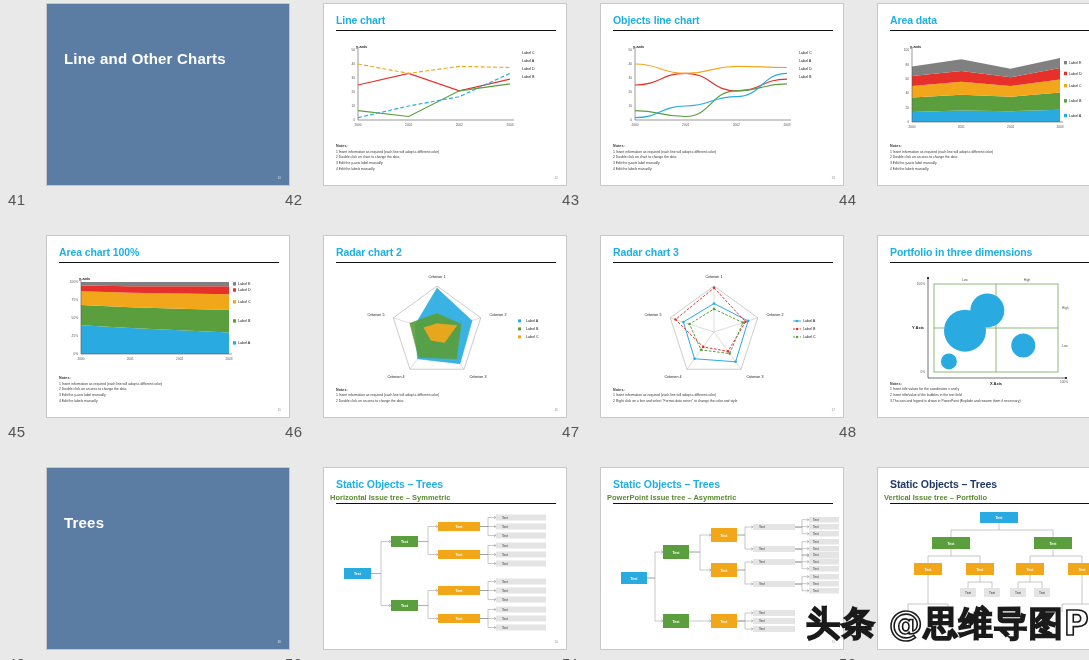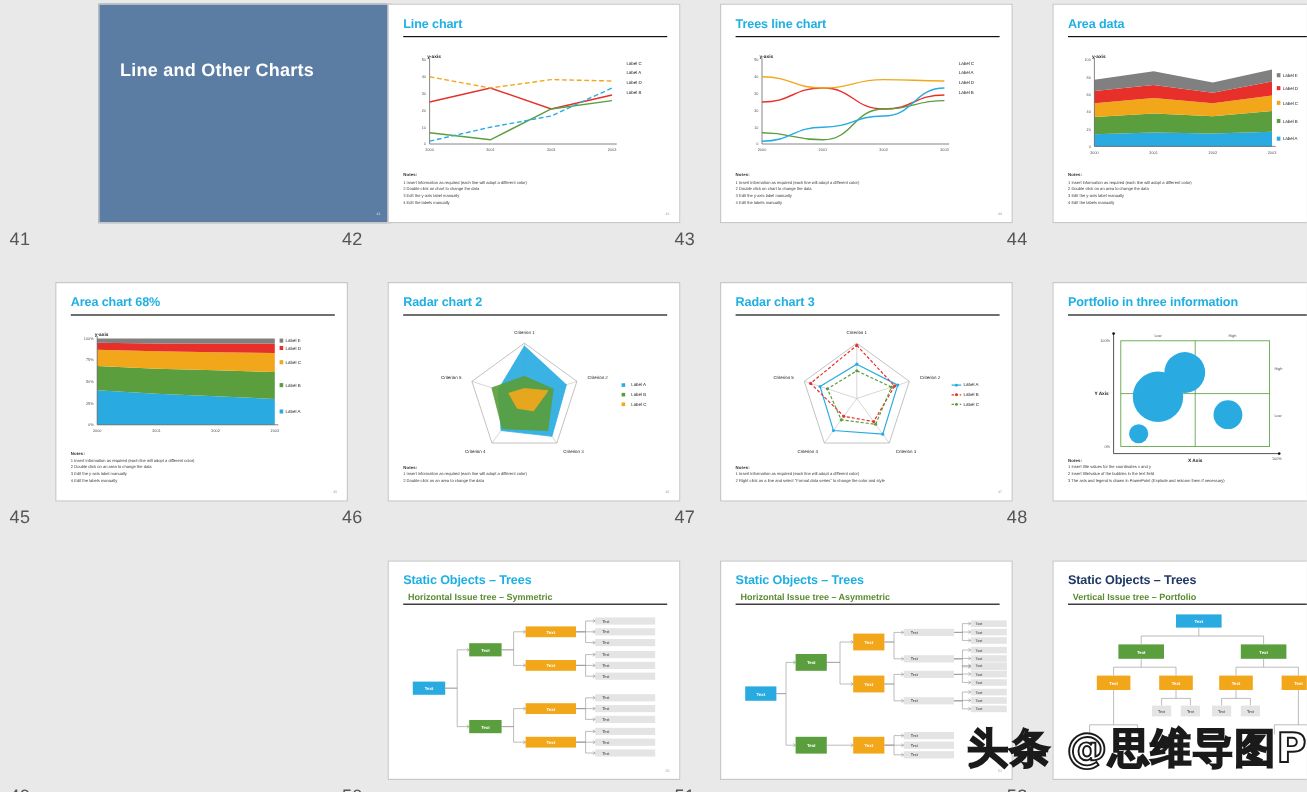--- a/index.html
+++ b/index.html
@@ -25,41 +25,41 @@
     overflow: hidden;
   }
   .slidenum {
     position: absolute;
     left: 0; top: 188px;
     font-size: 15px; color: #555;
     letter-spacing: .3px;
   }
 
   
-  .divider { background: #5b7da3; margin-left: 36px; }
+  .divider { background: #5b7da3; }
   .divider .dtitle {
     position: absolute; left: 17px; top: 46px;
     color: #fff; font-weight: bold; font-size: 15px;
     letter-spacing: .2px;
   }
   .pagemark {
     position: absolute; right: 8px; bottom: 5px;
     font-size: 3px; color: rgba(255,255,255,.75);
   }
   .pagemark.dark { color: #999; }
 
   
   .ctitle {
     position: absolute; left: 12px; top: 10px;
     font-size: 10.5px; font-weight: bold;
     color: #1fb0e3; letter-spacing: -.1px;
   }
   .ctitle.navy { color: #1f3864; }
   .subtitle {
-    position: absolute; left: 16px; top: 25px;
+    position: absolute; left: 6px; top: 25px;
     font-size: 7.5px; font-weight: bold; color: #5a8a2f;
   }
   .rule {
     position: absolute; left: 12px; right: 10px; top: 26px;
     height: 1.4px; background: #111;
   }
   .rule.low { top: 35px; }
 
   
   .notes {
@@ -137,21 +137,21 @@
           <div class="nline">1  Insert information as required (each line will adopt a different color)</div>
           <div class="nline">2  Double click on chart to change the data</div>
           <div class="nline">3  Edit the y-axis label manually</div>
           <div class="nline">4  Edit the labels manually</div>
         </div>
       </div>
       <div class="slidenum">42</div>
     </div>
     <div class="cell">
       <div class="slide">
-        <div class="ctitle">Trees line chart</div>
+        <div class="ctitle">Objects line chart</div>
         <div class="rule"></div>
         <div class="pagemark dark">43</div>
         <svg width="200" height="90" viewBox="0 0 200 90" style="position: absolute; left: 18px; top: 40px;">
           <text x="14" y="4" class="axlabel">y-axis</text>
           <line x1="16" y1="4" x2="16" y2="76" stroke="#555" stroke-width="0.6"></line>
           <line x1="16" y1="76" x2="172" y2="76" stroke="#555" stroke-width="0.6"></line>
           <text x="13" y="77.2" text-anchor="end" class="tick">0</text>
           <text x="13" y="63.2" text-anchor="end" class="tick">10</text>
           <text x="13" y="49.2" text-anchor="end" class="tick">20</text>
           <text x="13" y="35.2" text-anchor="end" class="tick">30</text>
@@ -220,21 +220,21 @@
           <div class="nline">1  Insert information as required (each line will adopt a different color)</div>
           <div class="nline">2  Double click on an area to change the data</div>
           <div class="nline">3  Edit the y-axis label manually</div>
           <div class="nline">4  Edit the labels manually</div>
         </div>
       </div>
       <div class="slidenum">44</div>
     </div>
     <div class="cell">
       <div class="slide">
-        <div class="ctitle">Area chart 68%</div>
+        <div class="ctitle">Area chart 100%</div>
         <div class="rule"></div>
         <div class="pagemark dark">45</div>
         <svg width="200" height="95" viewBox="0 0 200 95" style="position: absolute; left: 16px; top: 40px;">
           <text x="16" y="4" class="axlabel">y-axis</text>
           <path d="M18,49.2 L67.33333333333334,52.08 L116.66666666666667,54.239999999999995 L166,56.4 L166,78 L116.66666666666667,78 L67.33333333333334,78 L18,78 Z" fill="#29abe2"></path>
           <path d="M18,29.04 L67.33333333333334,31.200000000000003 L116.66666666666667,32.64 L166,34.08 L166,56.4 L116.66666666666667,54.239999999999995 L67.33333333333334,52.08 L18,49.2 Z" fill="#5a9e3d"></path>
           <path d="M18,15.36 L67.33333333333334,16.799999999999997 L116.66666666666667,17.520000000000003 L166,18.240000000000002 L166,34.08 L116.66666666666667,32.64 L67.33333333333334,31.200000000000003 L18,29.04 Z" fill="#f2a71b"></path>
           <path d="M18,9.599999999999994 L67.33333333333334,10.319999999999993 L116.66666666666667,10.319999999999993 L166,10.319999999999993 L166,18.240000000000002 L116.66666666666667,17.520000000000003 L67.33333333333334,16.799999999999997 L18,15.36 Z" fill="#e8302a"></path>
           <path d="M18,6 L67.33333333333334,6 L116.66666666666667,6 L166,6 L166,10.319999999999993 L116.66666666666667,10.319999999999993 L67.33333333333334,10.319999999999993 L18,9.599999999999994 Z" fill="#808080"></path>
           <line x1="18" y1="4" x2="18" y2="78" stroke="#555" stroke-width="0.6"></line>
@@ -352,21 +352,21 @@
         <div class="notes">
           <div class="nhead">Notes:</div>
           <div class="nline">1  Insert information as required (each line will adopt a different color)</div>
           <div class="nline">2  Right click on a line and select "Format data series" to change the color and style</div>
         </div>
       </div>
       <div class="slidenum">47</div>
     </div>
     <div class="cell">
       <div class="slide">
-        <div class="ctitle">Portfolio in three information</div>
+        <div class="ctitle">Portfolio in three dimensions</div>
         <div class="rule"></div>
         <div class="pagemark dark">48</div>
         <svg width="200" height="115" viewBox="0 0 200 115" style="position: absolute; left: 28px; top: 36px;">
           <rect x="28" y="12" width="124" height="88" fill="none" stroke="#5a9e3d" stroke-width="0.7"></rect>
           <line x1="90" y1="12" x2="90" y2="100" stroke="#5a9e3d" stroke-width="0.7"></line>
           <line x1="28" y1="56" x2="152" y2="56" stroke="#5a9e3d" stroke-width="0.7"></line>
           <line x1="22" y1="6" x2="22" y2="106" stroke="#111" stroke-width="0.6"></line>
           <line x1="22" y1="106" x2="160" y2="106" stroke="#111" stroke-width="0.6"></line>
           <circle cx="22" cy="6" r="1.1" fill="#111"></circle>
           <circle cx="160" cy="106" r="1.1" fill="#111"></circle>
@@ -387,20 +387,24 @@
         <div class="notes">
           <div class="nhead">Notes:</div>
           <div class="nline">1  Insert title values for the coordinates x and y</div>
           <div class="nline">2  Insert title/value of the bubbles in the text field</div>
           <div class="nline">3  The axis and legend is drawn in PowerPoint (Explode and rezoom them if necessary)</div>
         </div>
       </div>
       <div class="slidenum">48</div>
     </div>
     <div class="cell">
+      <div class="slide divider">
+        <div class="dtitle">Trees</div>
+        <div class="pagemark">49</div>
+      </div>
       <div class="slidenum">49</div>
     </div>
     <div class="cell">
       <div class="slide">
         <div class="ctitle">Static Objects – Trees</div>
         <div class="subtitle">Horizontal Issue tree – Symmetric</div>
         <div class="rule low"></div>
         <div class="pagemark dark">50</div>
         <svg width="225" height="135" viewBox="0 0 225 135" style="position: absolute; left: 12px; top: 40px;">
           <rect x="8" y="60" width="27" height="11" fill="#29abe2"></rect>
@@ -477,21 +481,21 @@
           <text x="166" y="120.8" fill="#333" font-size="3.2">Text</text>
           <path d="M144,110.5 H152 V119.5 H160" fill="none" stroke="#9a9a9a" stroke-width="0.55"></path>
           <path d="M158,118.1 L160,119.5 L158,120.9" fill="none" stroke="#9a9a9a" stroke-width="0.55"></path>
         </svg>
       </div>
       <div class="slidenum">50</div>
     </div>
     <div class="cell">
       <div class="slide">
         <div class="ctitle">Static Objects – Trees</div>
-        <div class="subtitle">Horizontal Issue tree – Asymmetric</div>
+        <div class="subtitle">PowerPoint Issue tree – Asymmetric</div>
         <div class="rule low"></div>
         <div class="pagemark dark">51</div>
         <svg width="228" height="140" viewBox="0 0 228 140" style="position: absolute; left: 12px; top: 40px;">
           <rect x="8" y="64" width="26" height="12" fill="#29abe2"></rect>
           <text x="21" y="71.6" text-anchor="middle" fill="#fff" font-size="3.6" font-weight="bold">Text</text>
           <rect x="50" y="37" width="26" height="14" fill="#5a9e3d"></rect>
           <text x="63" y="45.6" text-anchor="middle" fill="#fff" font-size="3.6" font-weight="bold">Text</text>
           <rect x="50" y="106" width="26" height="14" fill="#5a9e3d"></rect>
           <text x="63" y="114.6" text-anchor="middle" fill="#fff" font-size="3.6" font-weight="bold">Text</text>
           <path d="M34,70 H42 V44 H50" fill="none" stroke="#9a9a9a" stroke-width="0.55"></path>

